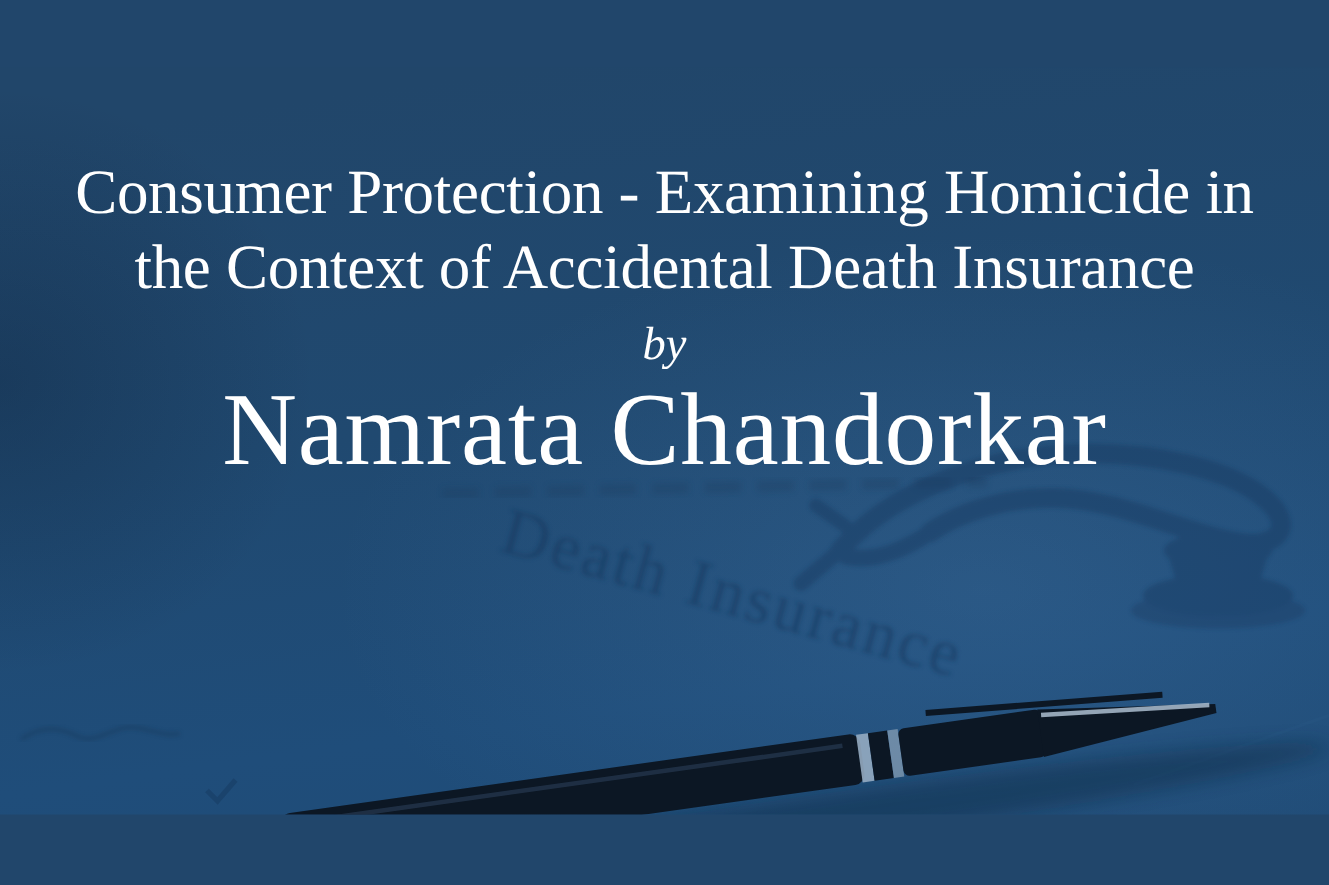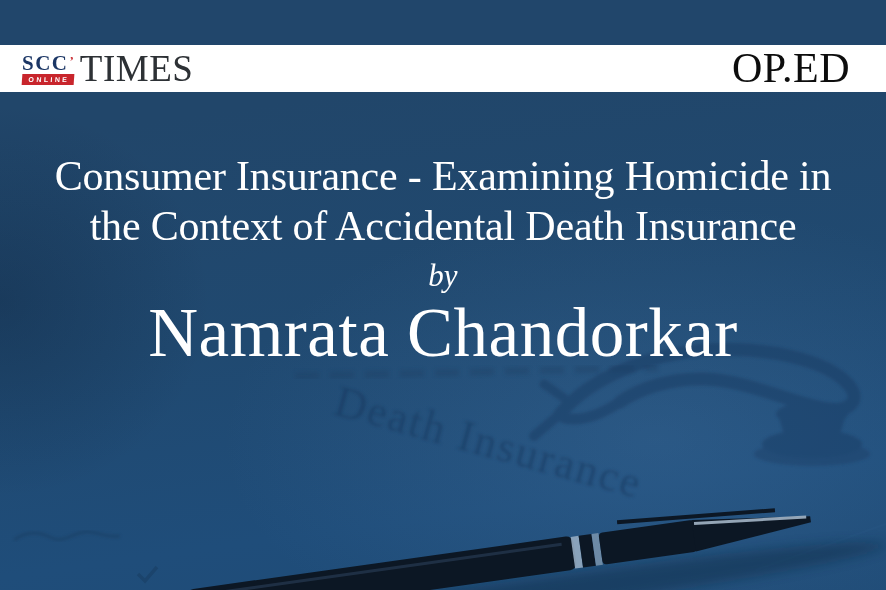--- a/index.html
+++ b/index.html
@@ -42,33 +42,20 @@
   .byline { margin-top:6px; font-size:31px; font-style:italic; }
   .author { font-size:69px; font-weight:400; letter-spacing:0.5px; }
 </style>
 </head>
 <body>
 
 <div class="banner">
 
   <div class="topbar"></div>
 
-  <div class="header">
-    <div class="logo">
-      <div class="logo-scc-block">
-        <div class="scc-row">
-          <span class="scc-text">SCC</span>
-          <span class="scc-tick">’</span>
-        </div>
-        <div class="online-badge">ONLINE</div>
-      </div>
-      <span class="times-text">TIMES</span>
-    </div>
-    <div class="oped">OP.ED</div>
-  </div>
 
   <div class="main">
 
     <svg class="bg-art" viewBox="0 0 886 498">
       <defs>
         <filter id="b1" x="-20%" y="-20%" width="140%" height="140%">
             <feGaussianBlur stdDeviation="1.4"></feGaussianBlur>
           </filter>
         <filter id="b2" x="-30%" y="-30%" width="160%" height="160%">
             <feGaussianBlur stdDeviation="2.2"></feGaussianBlur>
@@ -113,21 +100,21 @@
         <rect x="339" y="-16" width="7" height="32" fill="#8099B0" opacity="0.8"></rect>
         <rect x="346" y="-16" width="96" height="32" rx="4" fill="#0C1724"></rect>
         <polygon points="440,-16 558,-3 558,3 440,16" fill="#0C1724"></polygon>
         <polyline points="442,-12 554,-3" stroke="#A3B5C7" stroke-width="3" fill="none" opacity="0.9"></polyline>
         <line x1="366" y1="-24" x2="524" y2="-14" stroke="#0C1724" stroke-width="4"></line>
       </g>
     </svg>
 
     <div class="content">
       <h1 class="title">
-        <div class="title-line">Consumer Insurance - Examining Homicide in</div>
+        <div class="title-line">Consumer Protection - Examining Homicide in</div>
         <div class="title-line">the Context of Accidental Death Insurance</div>
       </h1>
       <div class="byline">by</div>
       <div class="author">Namrata Chandorkar</div>
     </div>
 
   </div>
 </div>
 
 </body></html>

